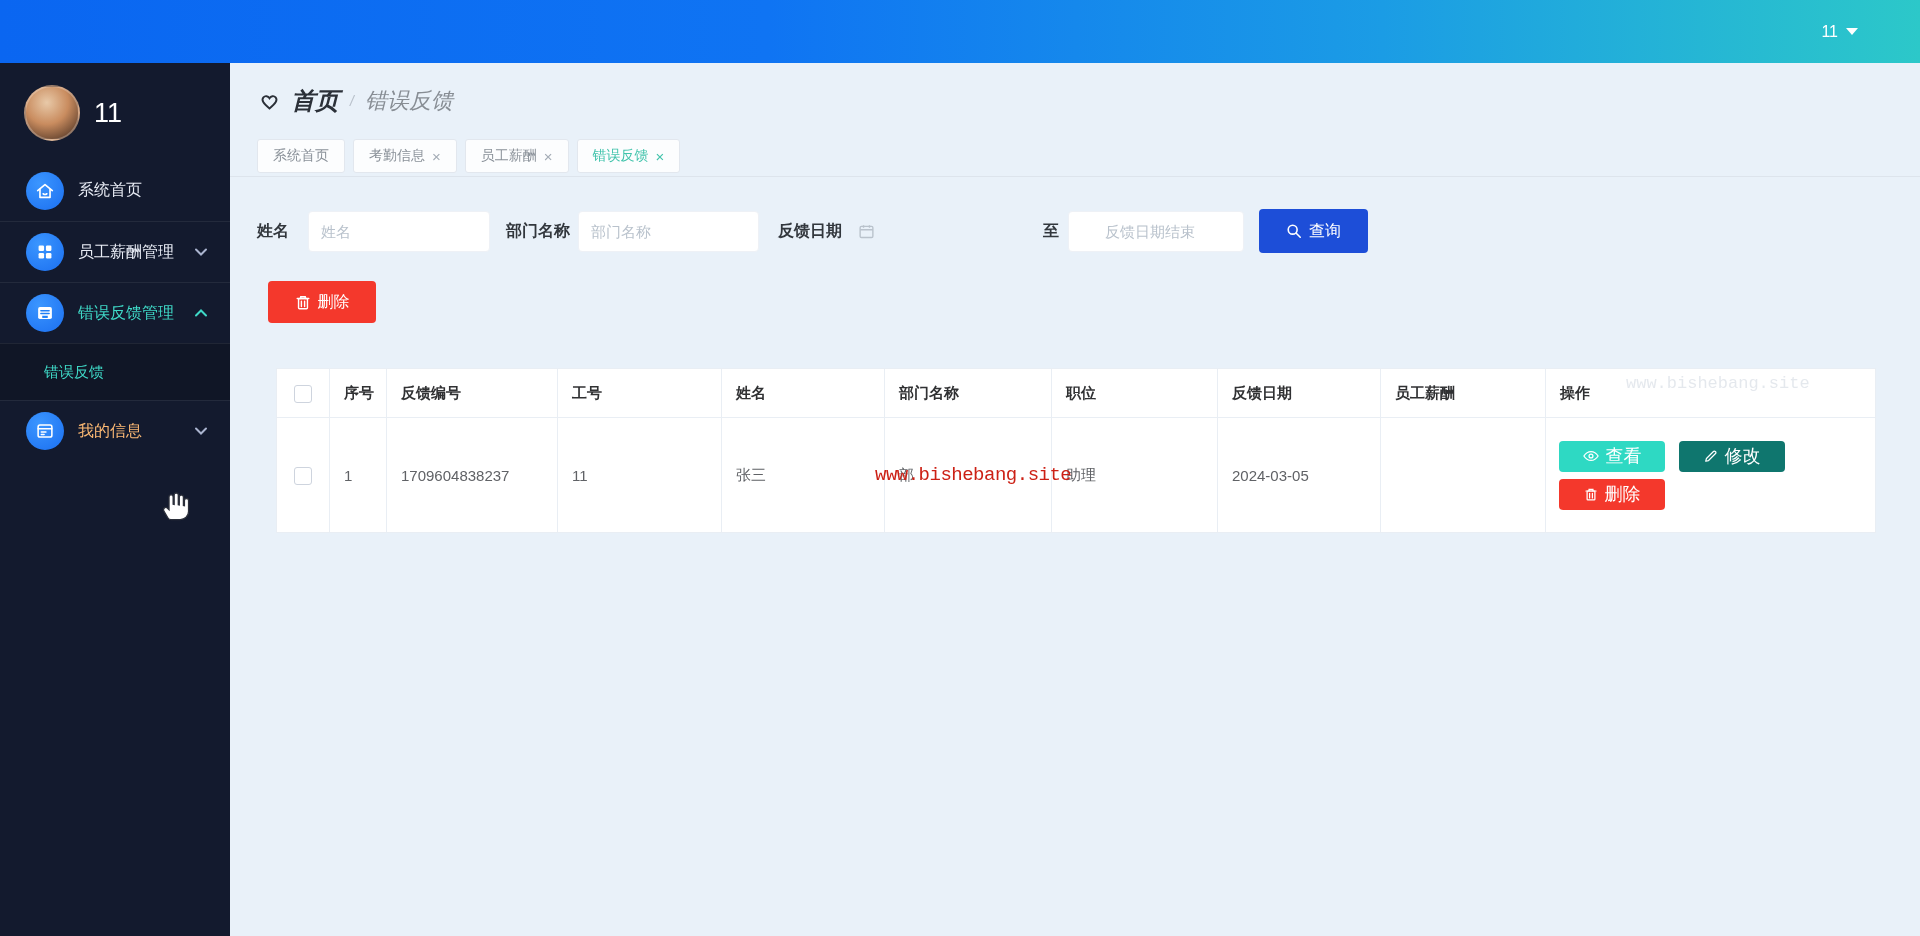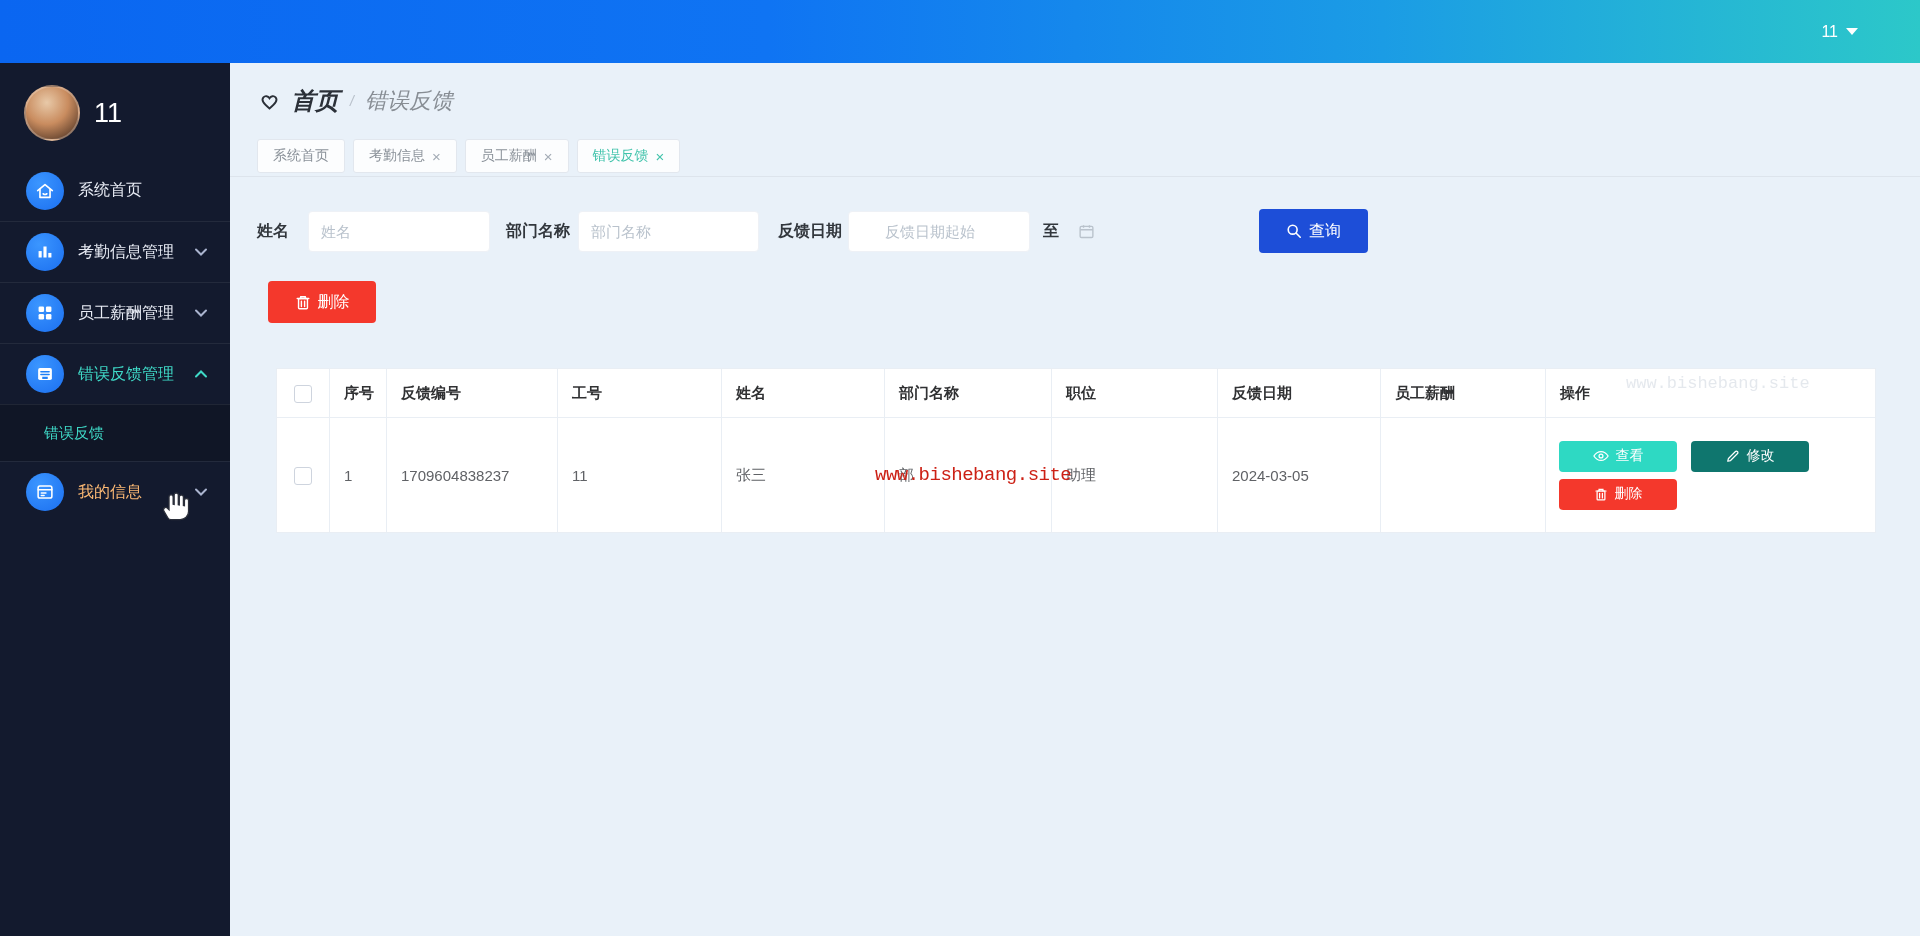--- a/index.html
+++ b/index.html
@@ -73,21 +73,21 @@
   th.col-check, td.col-check { text-align:center; padding-left:0; }
   .checkbox { display:inline-block; width:18px; height:18px; border:1px solid #ced4de; border-radius:3px;
     background:#fff; vertical-align:middle; cursor:pointer; }
   .dept-cell { position:relative; }
   .watermark-red { position:absolute; left:599px; top:96px; font-family:"Liberation Mono","DejaVu Sans Mono",monospace;
     font-size:19px; letter-spacing:-0.5px; color:#cc2015; white-space:nowrap; pointer-events:none; z-index:3; }
   .watermark-faint { position:absolute; left:1350px; top:6px; font-family:"Liberation Mono","DejaVu Sans Mono",monospace;
     font-size:17px; color:rgba(130,148,172,.22); white-space:nowrap; pointer-events:none; z-index:3; }
   .actions-cell { padding:0 0 0 13px; }
   .actions-flex { display:flex; flex-wrap:wrap; gap:7px 14px; width:250px; }
-  .btn-sm { width:118px; height:31px; font-size:14px; border-radius:4px; }
+  .btn-sm { width:106px; height:31px; font-size:18px; border-radius:4px; }
   .btn-view { background:#2ed9c3; }
   .btn-edit { background:#0f766e; }
   .btn-del  { background:#f4382c; }
 
   .cursor-hand { position:absolute; left:160px; top:489px; z-index:50; pointer-events:none; }
 
   svg { display:block; }
 </style>
 </head>
 <body>
@@ -111,35 +111,20 @@
       <span class="icon-circle">
         <svg width="22" height="22" viewBox="0 0 24 24" fill="none" stroke="#fff" stroke-width="1.8" stroke-linecap="round" stroke-linejoin="round">
           <path d="M4 11.5 L12 5 L20 11.5"></path>
             <path d="M6.5 10.2 V19 H17.5 V10.2"></path>
             <path d="M10 15 q2 1.6 4 0"></path>
         </svg>
       </span>
       <span class="menu-label">系统首页</span>
     </div>
 
-    <div class="menu-item">
-      <span class="icon-circle">
-        <svg width="22" height="22" viewBox="0 0 24 24" fill="#fff">
-          <rect x="5" y="11" width="3.4" height="7"></rect>
-            <rect x="10.3" y="6" width="3.4" height="12"></rect>
-            <rect x="15.6" y="13" width="3.4" height="5"></rect>
-        </svg>
-      </span>
-      <span class="menu-label">考勤信息管理</span>
-      <span class="chevron">
-        <svg width="14" height="9" viewBox="0 0 14 9" fill="none" stroke="#aab4cf" stroke-width="2" stroke-linecap="round">
-            <path d="M2 2 L7 7 L12 2"></path>
-          </svg>
-      </span>
-    </div>
 
     <div class="menu-item">
       <span class="icon-circle">
         <svg width="22" height="22" viewBox="0 0 24 24" fill="#fff">
           <rect x="5" y="5" width="6" height="6" rx="1.4"></rect>
             <rect x="13" y="5" width="6" height="6" rx="1.4"></rect>
           <rect x="5" y="13" width="6" height="6" rx="1.4"></rect>
             <rect x="13" y="13" width="6" height="6" rx="1.4"></rect>
         </svg>
       </span>
@@ -229,28 +214,28 @@
     <input class="f-input" style="left: 78px; width: 182px;" placeholder="姓名">
     <span class="f-label" style="left:276px;">部门名称</span>
     <input class="f-input" style="left: 348px; width: 181px;" placeholder="部门名称">
     <span class="f-label" style="left:548px;">反馈日期</span>
     <span class="cal-icon" style="left:628px;">
       <svg width="17" height="17" viewBox="0 0 20 20" fill="none" stroke="#b9c2cc" stroke-width="1.6">
         <rect x="2.5" y="4" width="15" height="13" rx="1.5"></rect>
           <path d="M2.5 8 H17.5 M6.5 2.5 V5.5 M13.5 2.5 V5.5"></path>
       </svg>
     </span>
-    <input class="f-input with-icon" style="left: 618px; width: 182px;" placeholder="反馈日期起始">
     <span class="f-label" style="left:813px;">至</span>
     <span class="cal-icon" style="left:848px;">
       <svg width="17" height="17" viewBox="0 0 20 20" fill="none" stroke="#b9c2cc" stroke-width="1.6">
         <rect x="2.5" y="4" width="15" height="13" rx="1.5"></rect>
           <path d="M2.5 8 H17.5 M6.5 2.5 V5.5 M13.5 2.5 V5.5"></path>
       </svg>
     </span>
+    <input class="f-input with-icon" style="left: 838px; width: 176px;" placeholder="反馈日期结束">
     <button class="btn btn-query">
       <span>
         <svg width="16" height="16" viewBox="0 0 18 18" fill="none" stroke="#fff" stroke-width="1.8" stroke-linecap="round">
           <circle cx="7.5" cy="7.5" r="5"></circle>
             <path d="M11.5 11.5 L16 16"></path>
         </svg>
       </span>
       <span>查询</span>
     </button>
   </div>

